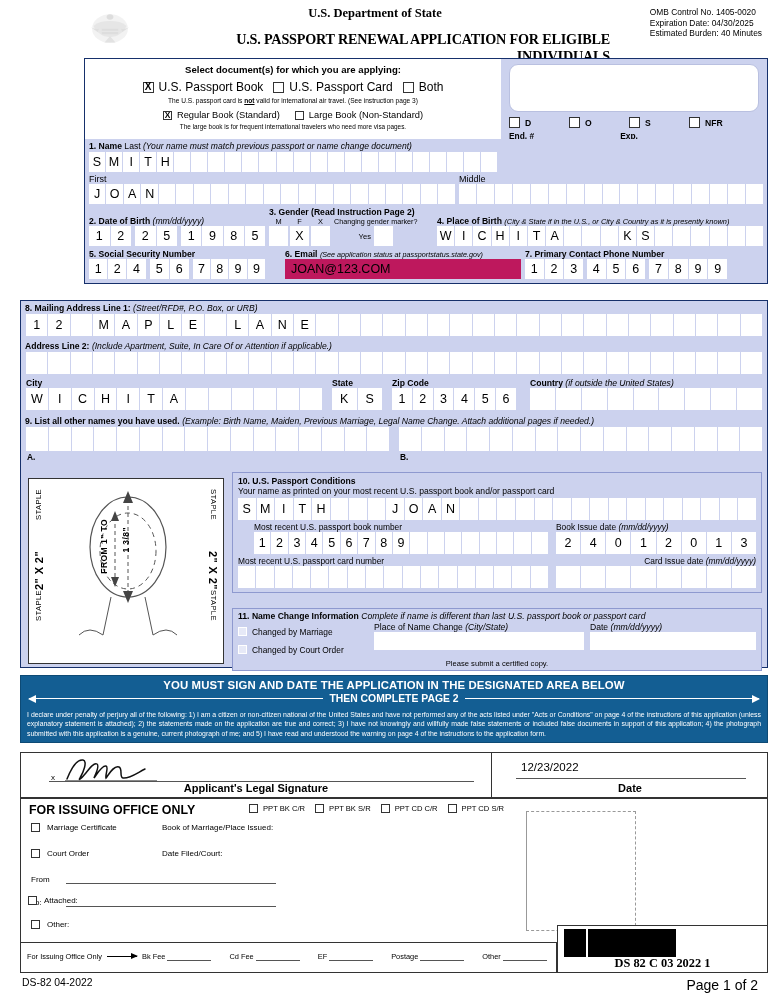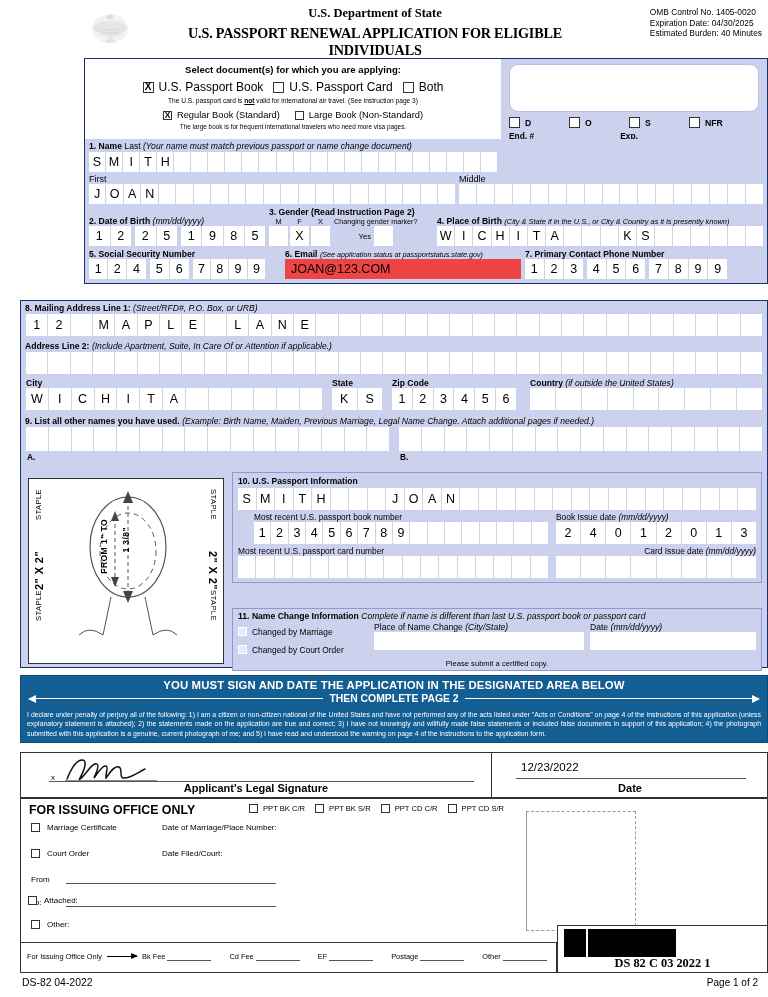--- a/index.html
+++ b/index.html
@@ -15,21 +15,21 @@
   .page { position:relative; width:768px; height:997px; }
 
   
   .header { position:relative; height:58px; }
   .seal {
     position:absolute; left:88px; top:8px; width:44px; height:44px;
     opacity:.33;
   }
   .hdr-center { position:absolute; left:140px; top:6px; width:470px; text-align:center; }
   .dept { font-size:12.5px; font-weight:bold; font-family:"Liberation Serif", serif; }
-  .apptitle { font-size:14.2px; font-weight:bold; font-family:"Liberation Serif", serif; letter-spacing:-0.2px; margin-top:4px; }
+  .apptitle { font-size:14.2px; font-weight:bold; font-family:"Liberation Serif", serif; letter-spacing:-0.2px; margin-top:10px;text-align:right; }
   .inkline { font-size:8.6px; font-style:italic; font-weight:bold; margin-top:4px; }
   .inkline u { text-decoration:underline; }
   .omb { position:absolute; right:6px; top:7px; font-size:8.4px; line-height:10.6px; text-align:left; }
 
   
   .selbox {
     position:absolute; left:84px; top:58px; width:684px; height:85px;
     border:1.4px solid #16306b; background:#fff;
   }
   .selleft { position:absolute; left:0; top:0; width:416px; height:100%; text-align:center; }
@@ -74,21 +74,21 @@
   .comb .cell {
     flex:1 1 0; border-right:1px solid #ccd2ee; border-bottom:0;
     font-size:12.5px; display:flex; align-items:center; justify-content:center;
     font-family:"Liberation Sans", sans-serif;
   }
   .comb .cell:last-child { border-right:none; }
 
   .grp { display:flex; gap:4px; }
   .grp .comb { }
 
-  .freebox { background:#ef4444; height:20px; display:flex; align-items:center; padding-left:6px; font-size:12.5px; }
+  .freebox { background:#be185d; height:20px; display:flex; align-items:center; padding-left:6px; font-size:12.5px; }
   .pad { padding:2px 4px 0 4px; }
 
   
   .photo {
     position:absolute; left:28px; top:478px; width:196px; height:186px;
     border:1.3px solid #333; background:#fff;
   }
   .stp { position:absolute; font-size:7.6px; letter-spacing:.4px; }
   .vtxt { writing-mode:vertical-rl; }
   .vtxt.l { transform:rotate(180deg); }
@@ -131,21 +131,21 @@
   .feerow { position:absolute; left:6px; top:9px; display:flex; align-items:center; font-size:7.4px; gap:2px; }
   .feeu { border-bottom:1px solid #555; width:44px; height:8px; }
   .arrow { display:inline-block; width:30px; height:1px; background:#000; position:relative; margin:0 3px; }
   .arrow::after { content:""; position:absolute; right:-1px; top:-3px; border-left:7px solid #000; border-top:3.5px solid transparent; border-bottom:3.5px solid transparent; }
 
   .barcodebox { position:absolute; left:557px; top:925px; width:211px; height:48px; border:1.3px solid #333; background:#fff; }
   .bars { position:absolute; left:6px; top:3px; height:28px; width:199px; display:flex; gap:0; }
   .bcnum { position:absolute; left:0; bottom:1px; width:100%; text-align:center; font-size:12.4px; font-weight:bold; font-family:"Liberation Serif", serif; }
 
   .footl { position:absolute; left:22px; top:977px; font-size:10.4px; }
-  .footr { position:absolute; right:10px; top:977px; font-size:10px; }
+  .footr { position:absolute; right:10px; top:977px; font-size:14px; }
 </style>
 </head>
 <body>
 
 <div class="page">
 
   <div class="header">
     <svg class="seal" viewBox="0 0 64 64">
       <g fill="#7d7d7d">
         <ellipse cx="32" cy="30" rx="26" ry="21" fill="#d8d8d8"></ellipse>
@@ -691,22 +691,23 @@
       <polygon points="40,102 36,92 44,92" fill="#444"></polygon>
     </svg>
     <div class="stp vtxt l" style="left:70px; top:40px; font-size:8.6px; font-weight:bold;">FROM 1" TO</div>
     <div class="stp vtxt l" style="left:92px; top:48px; font-size:8.6px; font-weight:bold;">1 3/8"</div>
 
   </div>
 
   <div style="position:absolute; left:232px; top:472px; width:530px; border:1px solid #8e99cf; background:#ccd2ee; padding:3px 5px 4px 5px;">
     <div class="lbl">
       <span>10.</span>
-      <span>U.S. Passport Information</span>
-    </div>
+      <span>U.S. Passport Conditions</span>
+    </div>
+    <div style="font-size:8.6px">Your name as printed on your most recent U.S. passport book and/or passport card</div>
     <div class="comb" style="height:22px; margin-top:2px;" id="c-ppname">
         <div class="cell">S</div>
         <div class="cell">M</div>
         <div class="cell">I</div>
         <div class="cell">T</div>
         <div class="cell">H</div>
         <div class="cell">&nbsp;</div>
         <div class="cell">&nbsp;</div>
         <div class="cell">&nbsp;</div>
         <div class="cell">J</div>
@@ -891,21 +892,21 @@
       <span class="cbw">
           <span class="cb sm"></span>
           <span>PPT CD S/R</span>
         </span>
     </div>
     <div class="ofdash"></div>
 
     <div class="ofrow" style="left:10px; top:24px;">
       <span class="cb sm"></span>
       <span style="width:108px">Marriage Certificate</span>
-      <span>Date of Marriage/Place Number:</span>
+      <span>Book of Marriage/Place Issued:</span>
     </div>
     <div class="ofrow" style="left:10px; top:50px;">
       <span class="cb sm"></span>
       <span style="width:108px">Court Order</span>
       <span>Date Filed/Court:</span>
     </div>
     <div class="ofrow" style="left:10px; top:76px;">
       <span style="width:28px">From</span>
       <span class="ofline"></span>
     </div>

